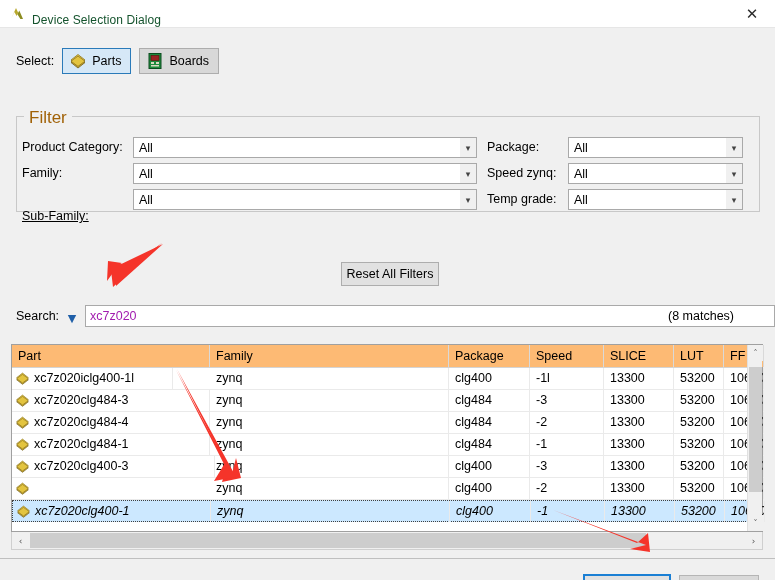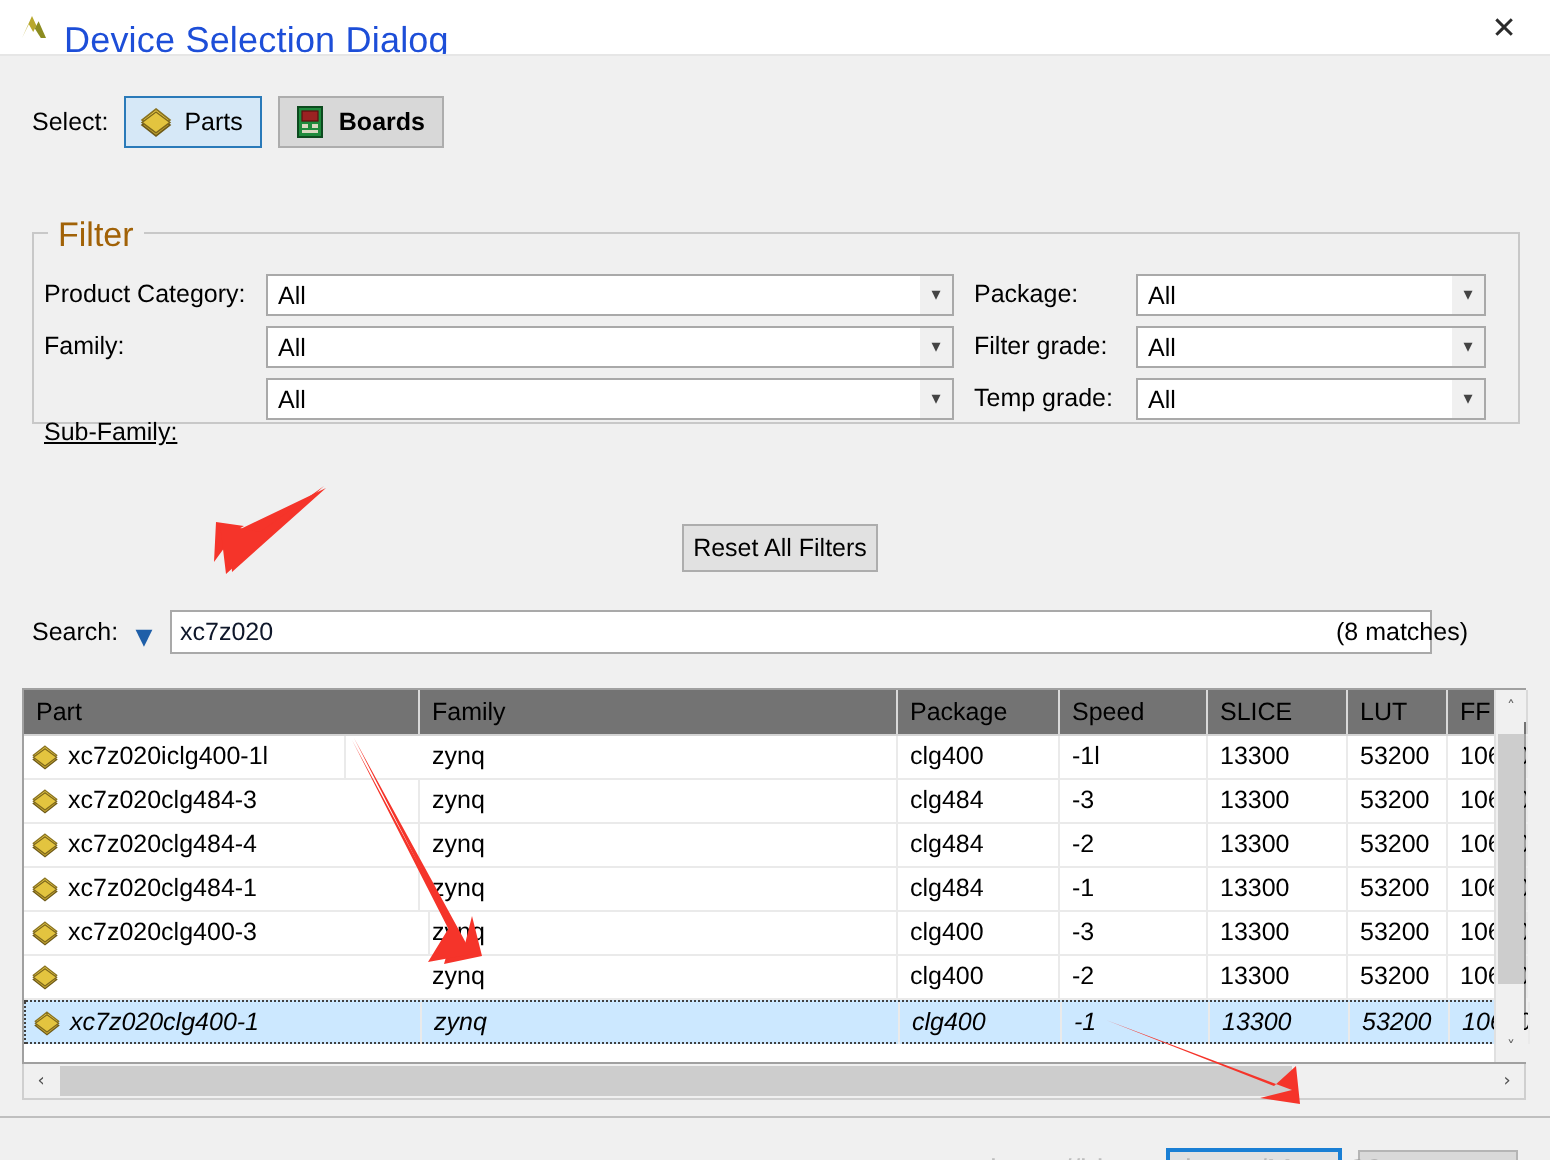--- a/index.html
+++ b/index.html
@@ -18,21 +18,21 @@
   #titlebar{
     position:absolute; left:0; top:0; width:775px; height:28px;
     background:#ffffff;
     display:flex; align-items:center;
   }
   #titlebar .tb-icon{
     width:22px; height:22px; margin-left:6px;
     display:flex; align-items:center; justify-content:center;
   }
   #titlebar .tb-title{
-    font-size:18px; color:#1d4ed8; margin-left:4px; letter-spacing:0.1px;margin-top:12px;
+    font-size:12px; color:#14532d; margin-left:4px; letter-spacing:0.1px;margin-top:12px;
   }
   #closeBtn{
     position:absolute; right:0; top:0; width:46px; height:28px;
     display:flex; align-items:center; justify-content:center;
     font-size:15px; color:#2b2b2b; cursor:pointer;
     font-family:"DejaVu Sans", sans-serif;
   }
   #titlebar-sep{
     position:absolute; left:0; top:27px; width:775px; height:1px; background:#e6e6e6;
   }
@@ -50,21 +50,21 @@
   #select-label{ font-size:12.5px; color:#000; margin-right:8px; }
   .togglebtn{
     height:26px; display:flex; align-items:center; padding:0 9px 0 6px;
     border:1px solid #adadad; background:#e1e1e1; cursor:pointer;
     font-size:12.5px; color:#000;
   }
   .togglebtn.active{
     background:#d6e8f7; border:1px solid #2a7ab9;
   }
   .togglebtn .bicon{ width:18px; height:18px; margin-right:5px; flex:0 0 auto;}
-  #boardsBtn{ margin-left:8px; background:#d8d8d8;font-weight:bold; }
+  #boardsBtn{ margin-left:8px; background:#d8d8d8; }
 
   
   #filter-group{
     position:absolute; left:16px; top:88px; width:744px; height:96px;
     border:1px solid #c8c8c8; border-top:1px solid #c8c8c8;
   }
   #filter-legend{
     position:absolute; left:24px; top:80px; background:#f0f0f0;
     padding:0 5px; font-size:17px; color:#a16207;text-align:center;
   }
@@ -91,43 +91,43 @@
 
   
   #search-label{ position:absolute; left:16px; top:281px; font-size:12.5px; }
   #search-drop{
     position:absolute; left:64px; top:283px; width:16px; height:14px;
     display:flex; align-items:center; justify-content:center;
     color:#1f5fa8; font-size:11px; cursor:pointer;
     font-family:"DejaVu Sans", sans-serif;
   }
   #search-input{
-    position:absolute; left:85px; top:277px; width:631px; height:22px;
+    position:absolute; left:85px; top:277px; width:690px; height:22px;
     background:#fff; border:1px solid #a9a9a9;
     font-family:"Liberation Sans", sans-serif; font-size:12.5px;
-    padding:0 4px; color:#0f172a; outline:none;
+    padding:0 4px; color:#a21caf; outline:none;
   }
   #matches{
     position:absolute; left:668px; top:281px; font-size:12.5px; color:#000;
   }
 
   
   #table-wrap{
     position:absolute; left:11px; top:316px; width:752px; height:188px;
     background:#fff; border:1px solid #a0a0a0;
   }
   #table-head{
     position:relative; height:23px; background:#fff;
     border-bottom:1px solid #d4d4d4;
   }
   .hcell{
     position:absolute; top:0; height:22px; line-height:22px;
     font-size:12.5px; color:#000; padding-left:6px;
     border-right:1px solid #d9d9d9; overflow:hidden; white-space:nowrap;
-    background:#737373;
+    background:#fdba74;
   }
   #rows{ position:relative; }
   .row{
     position:relative; height:22px; border-bottom:1px solid #eaeaea;
     background:#fff;
   }
   .row.selected{
     background:#cce8ff;
     border:1px dotted #404040;
     height:22px;
@@ -268,21 +268,21 @@
     <span class="ctext">All</span>
     <span class="carrow">▾</span>
   </div>
 
   <div class="flabel" style="left:487px; top:109px;">Package:</div>
   <div class="combo" style="left:568px; top:109px; width:175px;">
     <span class="ctext">All</span>
     <span class="carrow">▾</span>
   </div>
 
-  <div class="flabel" style="left:487px; top:135px;">Filter grade:</div>
+  <div class="flabel" style="left:487px; top:135px;">Speed zynq:</div>
   <div class="combo" style="left:568px; top:135px; width:175px;">
     <span class="ctext">All</span>
     <span class="carrow">▾</span>
   </div>
 
   <div class="flabel" style="left:487px; top:161px;">Temp grade:</div>
   <div class="combo" style="left:568px; top:161px; width:175px;">
     <span class="ctext">All</span>
     <span class="carrow">▾</span>
   </div>

